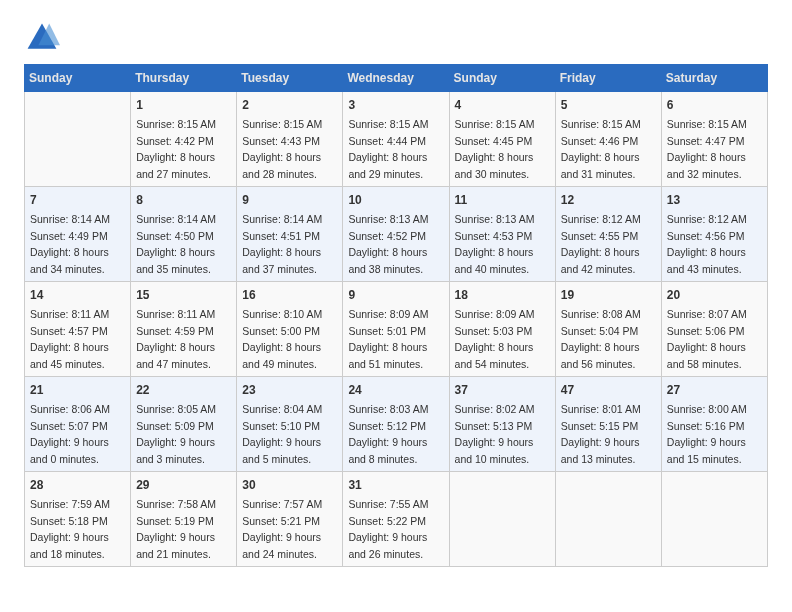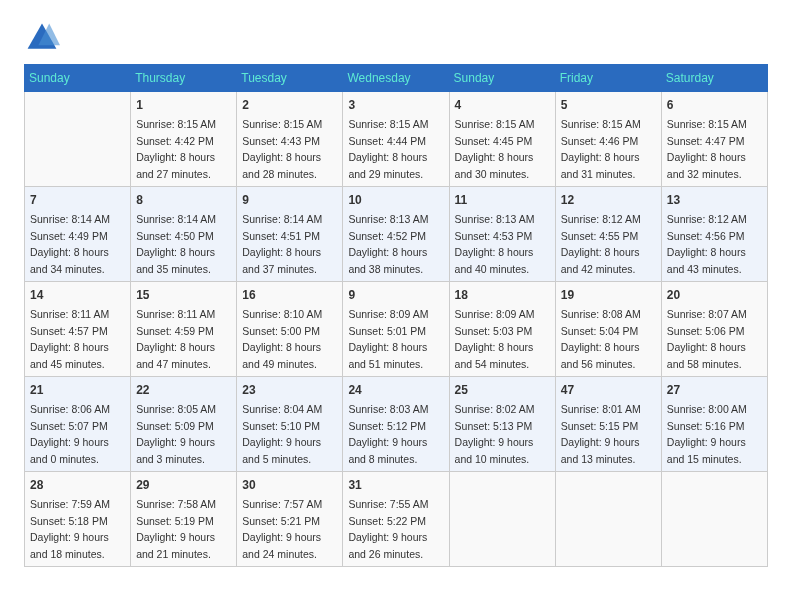--- a/index.html
+++ b/index.html
@@ -47,25 +47,25 @@
       color: #555;
       margin-top: 2px;
     }
     table {
       width: 100%;
       border-collapse: collapse;
       font-size: 11px;
     }
     thead tr th {
       background-color: #2a6bbf;
-      color: #5eead4;
+      color: #e5e5e5;
       padding: 6px 4px;
       text-align: left;
       font-size: 12px;
-      font-weight: normal;
+      font-weight: bold;
       border: 1px solid #2a6bbf;
     }
     tbody tr td {
       border: 1px solid #ccc;
       vertical-align: top;
       padding: 4px 5px;
       width: calc(100% / 7);
       height: 80px;
       color: #333;
       line-height: 1.5;
@@ -152,21 +152,21 @@
           <td><span class="day-num">9</span><span class="day-info">Sunrise: 8:09 AM<br>Sunset: 5:01 PM<br>Daylight: 8 hours and 51 minutes.</span></td>
           <td><span class="day-num">18</span><span class="day-info">Sunrise: 8:09 AM<br>Sunset: 5:03 PM<br>Daylight: 8 hours and 54 minutes.</span></td>
           <td><span class="day-num">19</span><span class="day-info">Sunrise: 8:08 AM<br>Sunset: 5:04 PM<br>Daylight: 8 hours and 56 minutes.</span></td>
           <td><span class="day-num">20</span><span class="day-info">Sunrise: 8:07 AM<br>Sunset: 5:06 PM<br>Daylight: 8 hours and 58 minutes.</span></td>
         </tr>
         <tr>
           <td><span class="day-num">21</span><span class="day-info">Sunrise: 8:06 AM<br>Sunset: 5:07 PM<br>Daylight: 9 hours and 0 minutes.</span></td>
           <td><span class="day-num">22</span><span class="day-info">Sunrise: 8:05 AM<br>Sunset: 5:09 PM<br>Daylight: 9 hours and 3 minutes.</span></td>
           <td><span class="day-num">23</span><span class="day-info">Sunrise: 8:04 AM<br>Sunset: 5:10 PM<br>Daylight: 9 hours and 5 minutes.</span></td>
           <td><span class="day-num">24</span><span class="day-info">Sunrise: 8:03 AM<br>Sunset: 5:12 PM<br>Daylight: 9 hours and 8 minutes.</span></td>
-          <td><span class="day-num">25</span><span class="day-info">Sunrise: 8:02 AM<br>Sunset: 5:13 PM<br>Daylight: 9 hours and 10 minutes.</span></td>
+          <td><span class="day-num">37</span><span class="day-info">Sunrise: 8:02 AM<br>Sunset: 5:13 PM<br>Daylight: 9 hours and 10 minutes.</span></td>
           <td><span class="day-num">47</span><span class="day-info">Sunrise: 8:01 AM<br>Sunset: 5:15 PM<br>Daylight: 9 hours and 13 minutes.</span></td>
           <td><span class="day-num">27</span><span class="day-info">Sunrise: 8:00 AM<br>Sunset: 5:16 PM<br>Daylight: 9 hours and 15 minutes.</span></td>
         </tr>
         <tr>
           <td><span class="day-num">28</span><span class="day-info">Sunrise: 7:59 AM<br>Sunset: 5:18 PM<br>Daylight: 9 hours and 18 minutes.</span></td>
           <td><span class="day-num">29</span><span class="day-info">Sunrise: 7:58 AM<br>Sunset: 5:19 PM<br>Daylight: 9 hours and 21 minutes.</span></td>
           <td><span class="day-num">30</span><span class="day-info">Sunrise: 7:57 AM<br>Sunset: 5:21 PM<br>Daylight: 9 hours and 24 minutes.</span></td>
           <td><span class="day-num">31</span><span class="day-info">Sunrise: 7:55 AM<br>Sunset: 5:22 PM<br>Daylight: 9 hours and 26 minutes.</span></td>
           <td class="empty"></td>
           <td class="empty"></td>

